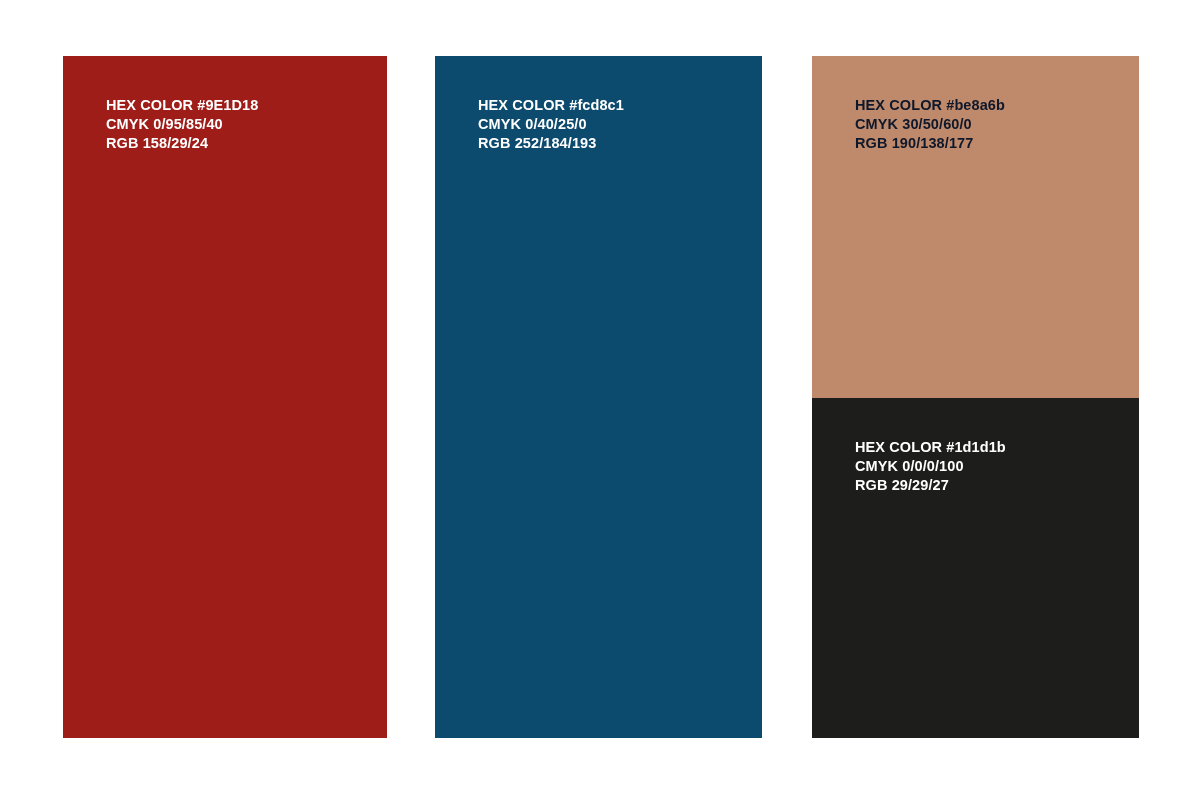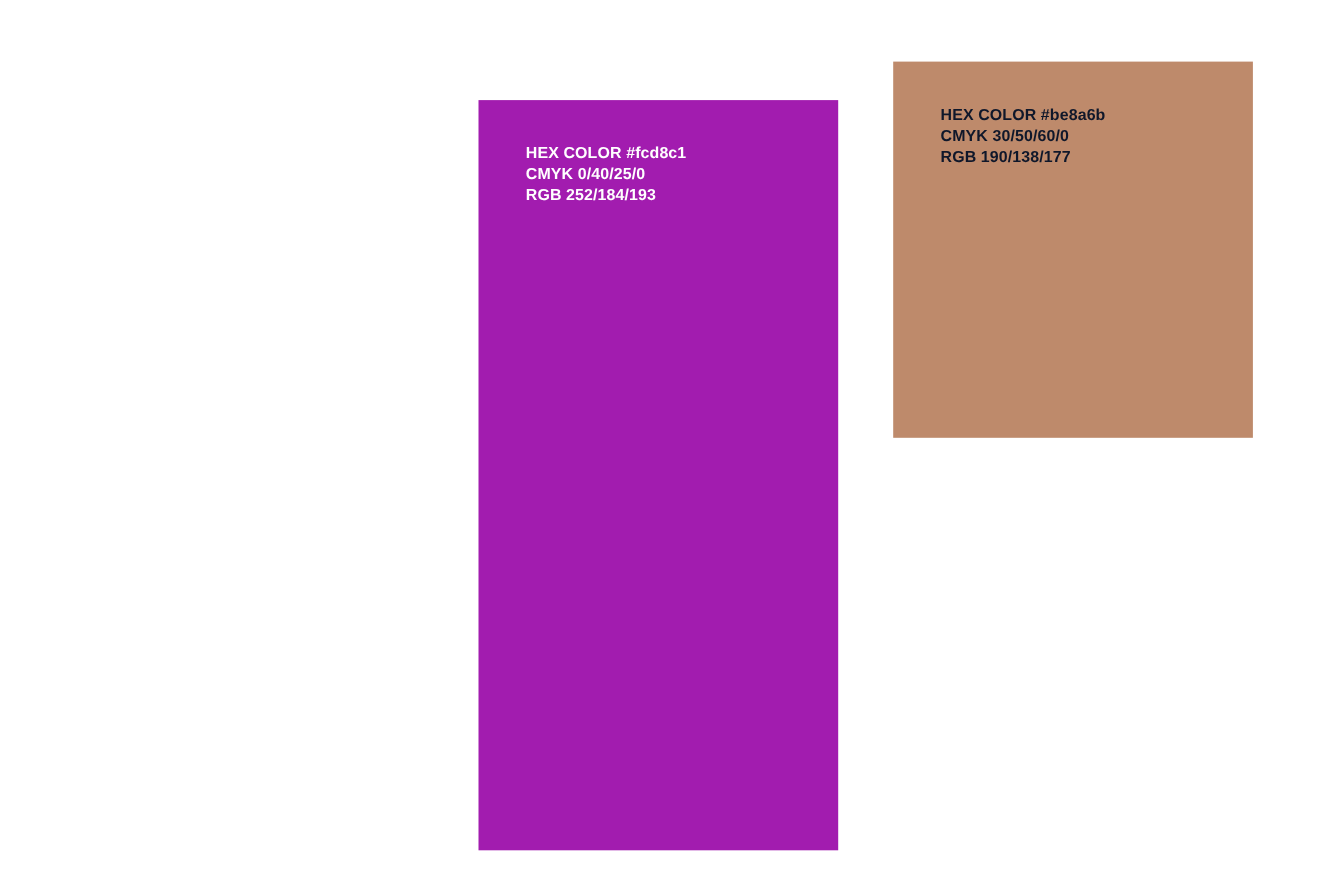--- a/index.html
+++ b/index.html
@@ -62,31 +62,45 @@
     top: 398px;
     width: 327px;
     height: 340px;
   }
 </style>
 </head>
 <body style="background-color: rgb(255, 255, 255);">
 
 <div class="palette-board">
 
+  <div class="swatch" id="swatch-1" style="background-color: rgb(158, 29, 24);">
+    <div class="swatch-info" style="color: rgb(255, 255, 255);">
+      <span class="info-line">HEX COLOR #9E1D18</span>
+      <span class="info-line">CMYK 0/95/85/40</span>
+      <span class="info-line">RGB 158/29/24</span>
+    </div>
+  </div>
 
-  <div class="swatch" id="swatch-2" style="background-color: #a21caf; margin-top: 35px;">
+  <div class="swatch" id="swatch-2" style="background-color: #0c4a6e;">
     <div class="swatch-info" style="color: rgb(255, 255, 255);">
       <span class="info-line">HEX COLOR #fcd8c1</span>
       <span class="info-line">CMYK 0/40/25/0</span>
       <span class="info-line">RGB 252/184/193</span>
     </div>
   </div>
 
   <div class="swatch" id="swatch-3" style="background-color: rgb(190, 138, 107);">
     <div class="swatch-info" style="color: #0f172a;">
       <span class="info-line">HEX COLOR #be8a6b</span>
       <span class="info-line">CMYK 30/50/60/0</span>
       <span class="info-line">RGB 190/138/177</span>
     </div>
   </div>
 
+  <div class="swatch" id="swatch-4" style="background-color: rgb(29, 29, 27);">
+    <div class="swatch-info" style="color: rgb(255, 255, 255);">
+      <span class="info-line">HEX COLOR #1d1d1b</span>
+      <span class="info-line">CMYK 0/0/0/100</span>
+      <span class="info-line">RGB 29/29/27</span>
+    </div>
+  </div>
 
 </div>
 
 </body></html>

